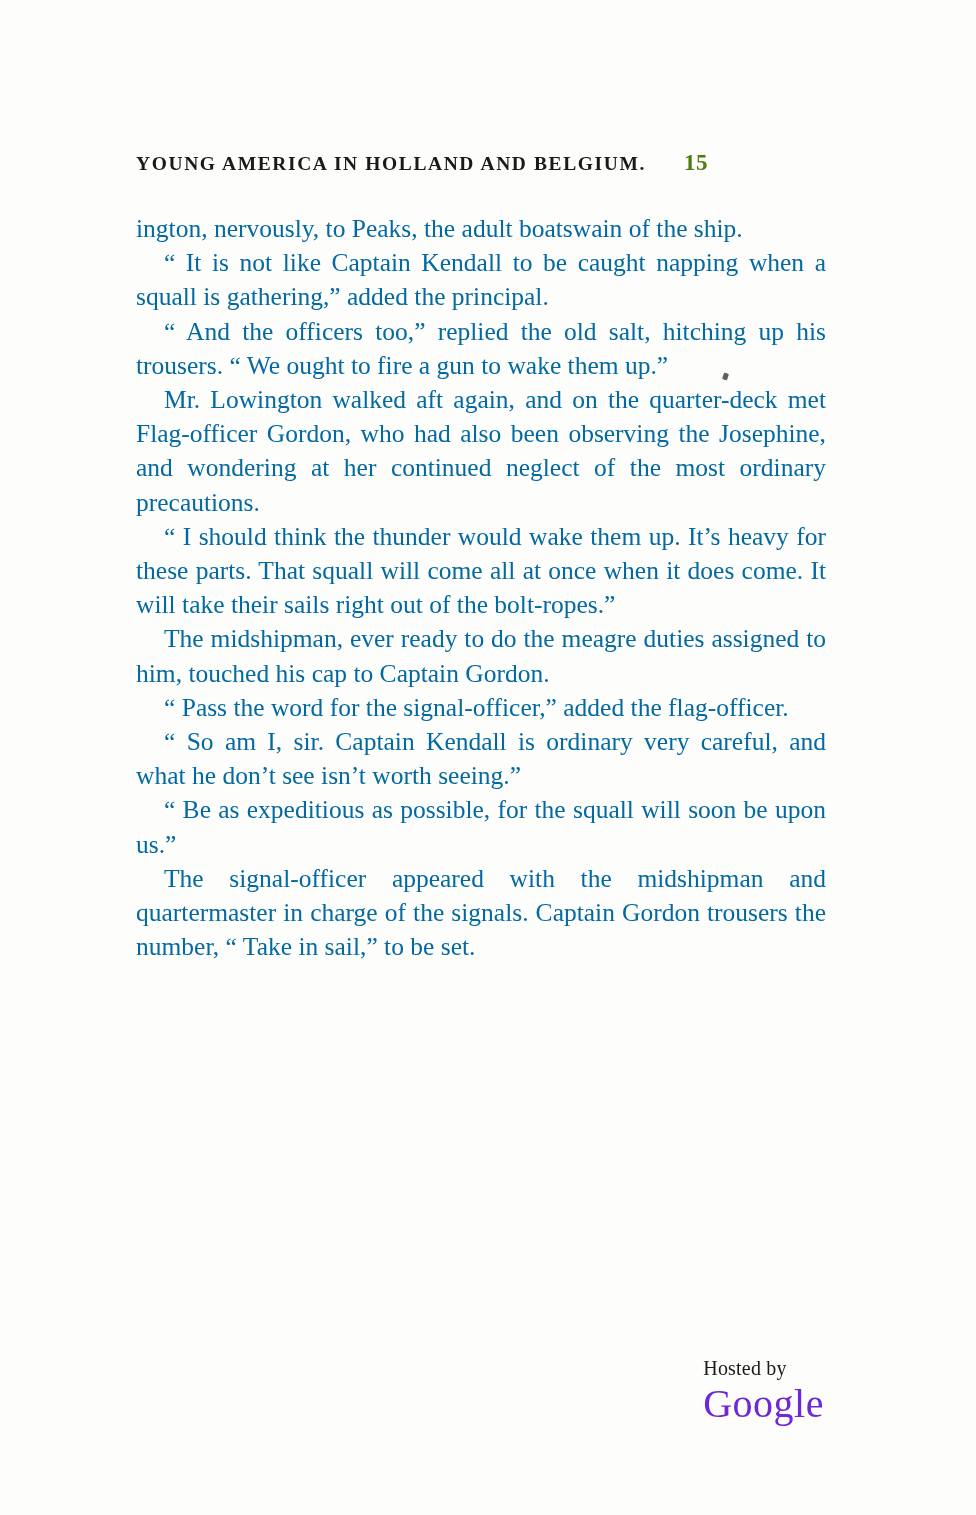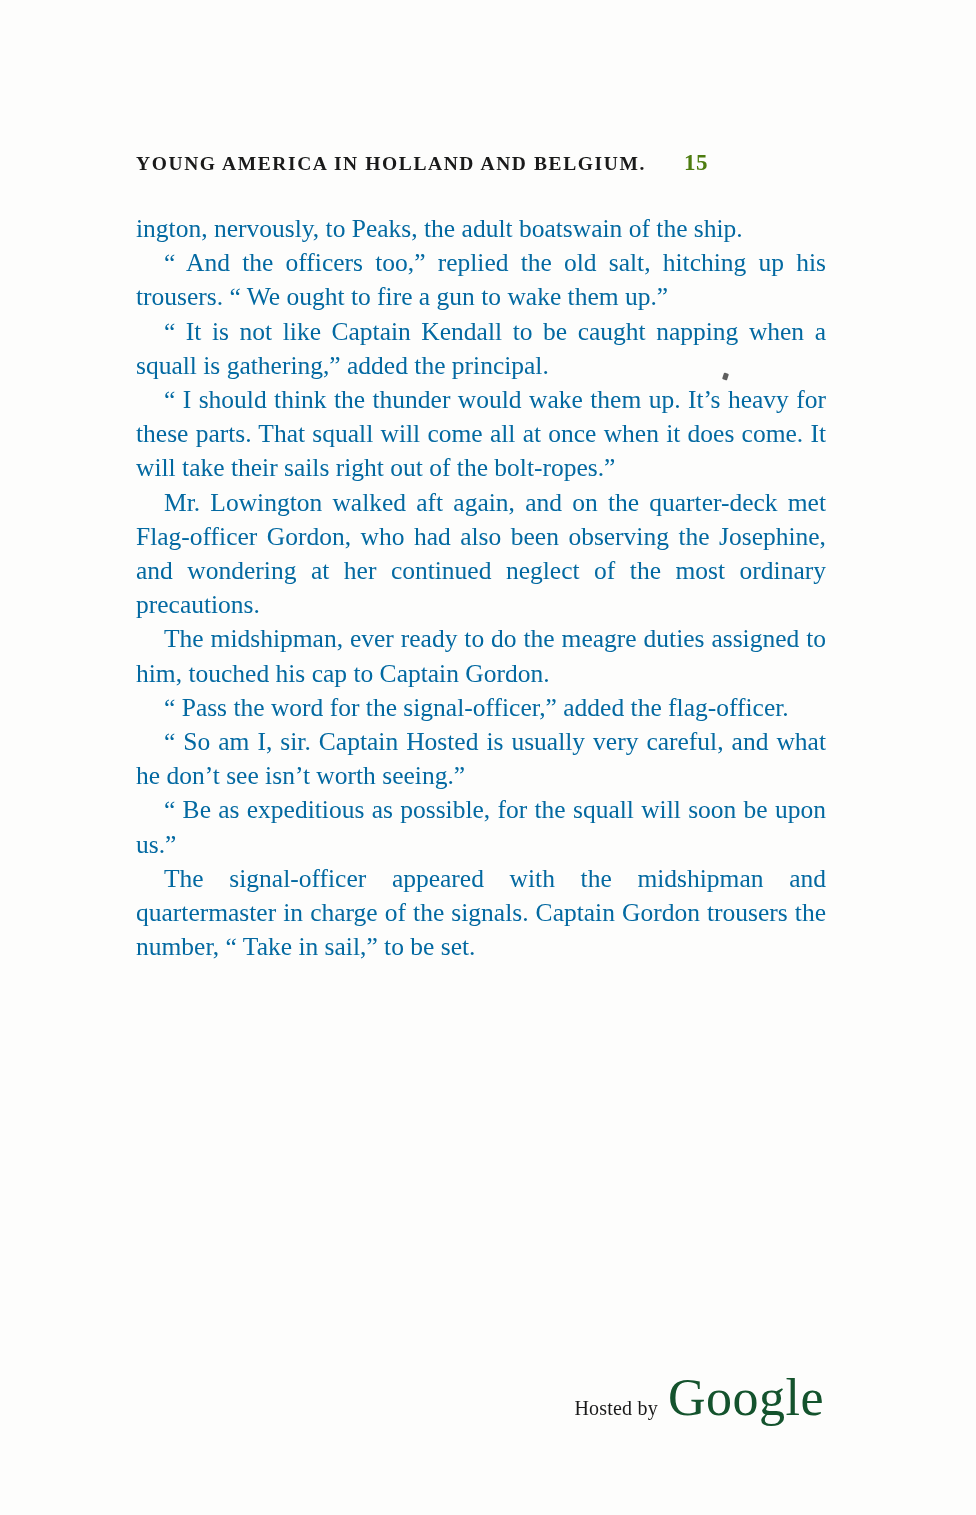--- a/index.html
+++ b/index.html
@@ -66,32 +66,33 @@
   .body-text p.indent {
     text-indent: 28px;
   }
   .footer {
     position: absolute;
     right: 152px;
     bottom: 88px;
     display: flex;
     align-items: baseline;
     color: #1a1a1a;
+    flex-direction: column;
   }
   .footer .hosted {
     font-family: "Liberation Serif", serif;
     font-size: 20px;
     letter-spacing: 0.2px;
     margin-right: 10px;
   }
   .footer .google {
     font-family: "Liberation Serif", serif;
-    font-size: 52px;
+    font-size: 40px;
     letter-spacing: 0.5px;
-    color: #14532d;
+    color: #6d28d9;
   }
   
   .speck {
     position: absolute;
     width: 5px;
     height: 7px;
     background: #2a2a2a;
     opacity: 0.75;
     transform: rotate(18deg);
     border-radius: 1px;
@@ -102,27 +103,27 @@
 
 <div class="page">
 
   <div class="running-head">
     <span class="title">YOUNG AMERICA IN HOLLAND AND BELGIUM.</span>
     <span class="folio">15</span>
   </div>
 
   <div class="body-text">
     <p>ington, nervously, to Peaks, the adult boatswain of the ship.</p>
+    <p class="indent">“ It is not like Captain Kendall to be caught napping when a squall is gathering,” added the principal.</p>
     <p class="indent">“ And the officers too,” replied the old salt, hitching up his trousers.   “ We ought to fire a gun to wake them up.”</p>
-    <p class="indent">“ It is not like Captain Kendall to be caught napping when a squall is gathering,” added the principal.</p>
+    <p class="indent">Mr. Lowington walked aft again, and on the quarter-deck met Flag-officer Gordon, who had also been observing the Josephine, and wondering at her continued neglect of the most ordinary precautions.</p>
     <p class="indent">“ I should think the thunder would wake them up. It’s heavy for these parts.   That squall will come all at once when it does come.   It will take their sails right out of the bolt-ropes.”</p>
-    <p class="indent">Mr. Lowington walked aft again, and on the quarter-deck met Flag-officer Gordon, who had also been observing the Josephine, and wondering at her continued neglect of the most ordinary precautions.</p>
     <p class="indent">The midshipman, ever ready to do the meagre duties assigned to him, touched his cap to Captain Gordon.</p>
     <p class="indent">“ Pass the word for the signal-officer,” added the flag-officer.</p>
-    <p class="indent">“ So am I, sir.   Captain Hosted is usually very careful, and what he don’t see isn’t worth seeing.”</p>
+    <p class="indent">“ So am I, sir.   Captain Kendall is ordinary very careful, and what he don’t see isn’t worth seeing.”</p>
     <p class="indent">“ Be as expeditious as possible, for the squall will soon be upon us.”</p>
     <p class="indent">The signal-officer appeared with the midshipman and quartermaster in charge of the signals.   Captain Gordon trousers the number, “ Take in sail,” to be set.</p>
   </div>
 
   <div class="speck" style="left:723px; top:373px;"></div>
 
   <div class="footer">
     <span class="hosted">Hosted by</span>
     <span class="google">Google</span>
   </div>

